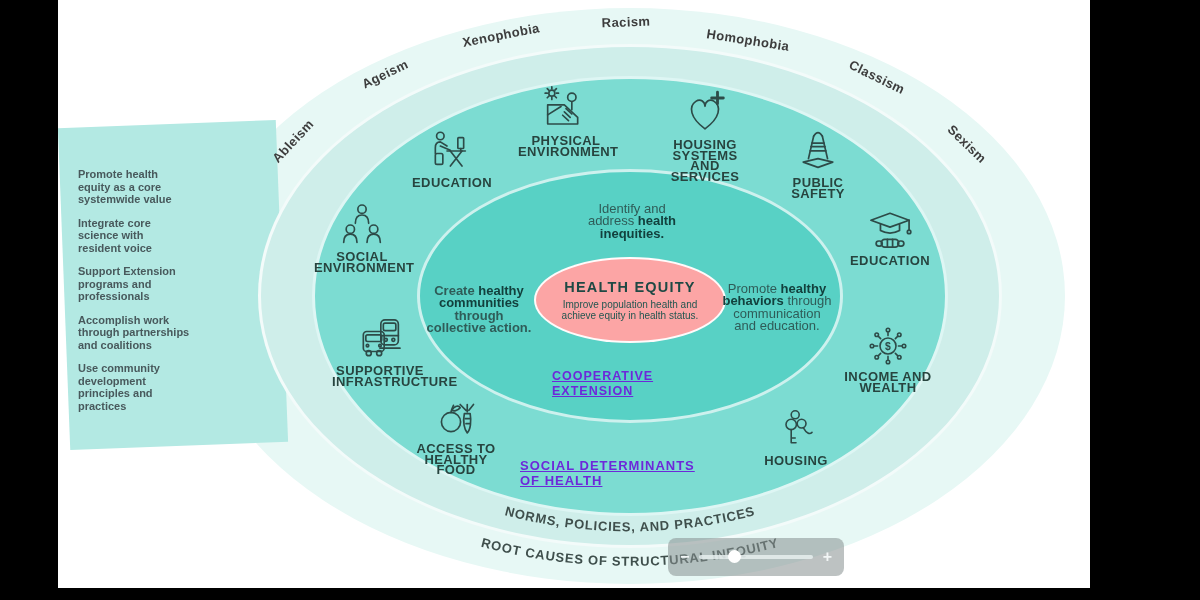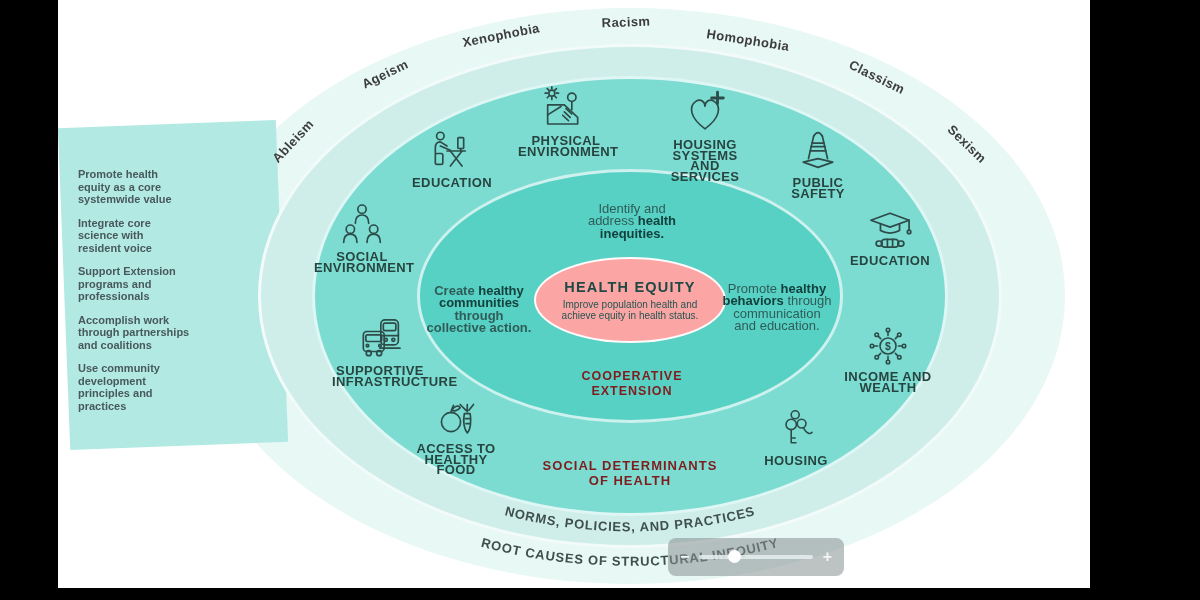--- a/index.html
+++ b/index.html
@@ -27,21 +27,21 @@
 
   .ism { position:absolute; font-size:13px; font-weight:bold; color:#3d3d3d; letter-spacing:.4px; white-space:nowrap; }
 
   .node { position:absolute; width:96px; text-align:center; }
   .node svg { display:block; margin:0 auto; }
   .node-label { margin-top:2px; font-size:13px; font-weight:bold; letter-spacing:.4px; color:#27443f; line-height:10.5px; white-space:pre-line; }
 
   .inner-text { position:absolute; text-align:center; font-size:13px; line-height:12.5px; color:#2f5c58; white-space:pre-line; }
   .inner-text b { color:#12403d;text-align:center; }
 
-  .ring-label { position:absolute; text-align:center; font-weight:bold; font-size:12.5px; line-height:15px; letter-spacing:1px; color:#7f1d1d; white-space:pre-line; }
+  .ring-label { position:absolute; font-weight:bold; font-size:12.5px; line-height:15px; letter-spacing:1px; color:#6d28d9; white-space:pre-line;text-decoration:underline; }
 
   #curved-svg { position:absolute; left:0; top:0; pointer-events:none; }
   .curved-text { font-weight:bold; font-size:13px; letter-spacing:.8px; fill:#3f4f4c; }
 
   #zoom-slider { position:absolute; left:668px; top:538px; width:176px; height:38px; background:rgba(135,143,143,.55);
                  border-radius:8px; display:flex; align-items:center; padding:0 12px; gap:10px; }
   #zoom-minus, #zoom-plus { color:#f2f6f6; font-size:16px; font-weight:bold; line-height:16px; cursor:pointer; }
   #zoom-track { position:relative; flex:1; height:4px; background:rgba(230,238,238,.85); border-radius:2px; cursor:pointer; }
   #zoom-thumb { position:absolute; left:25%; top:-5px; width:13px; height:13px; background:#fff; border-radius:50%; cursor:pointer; }
 

